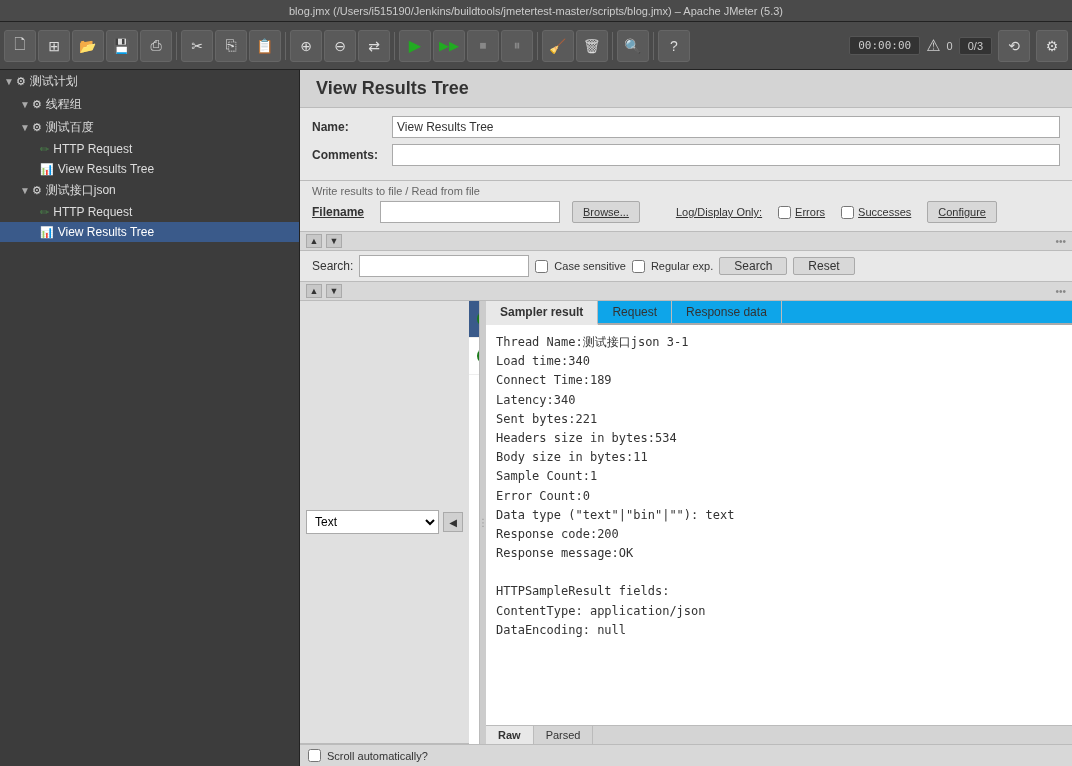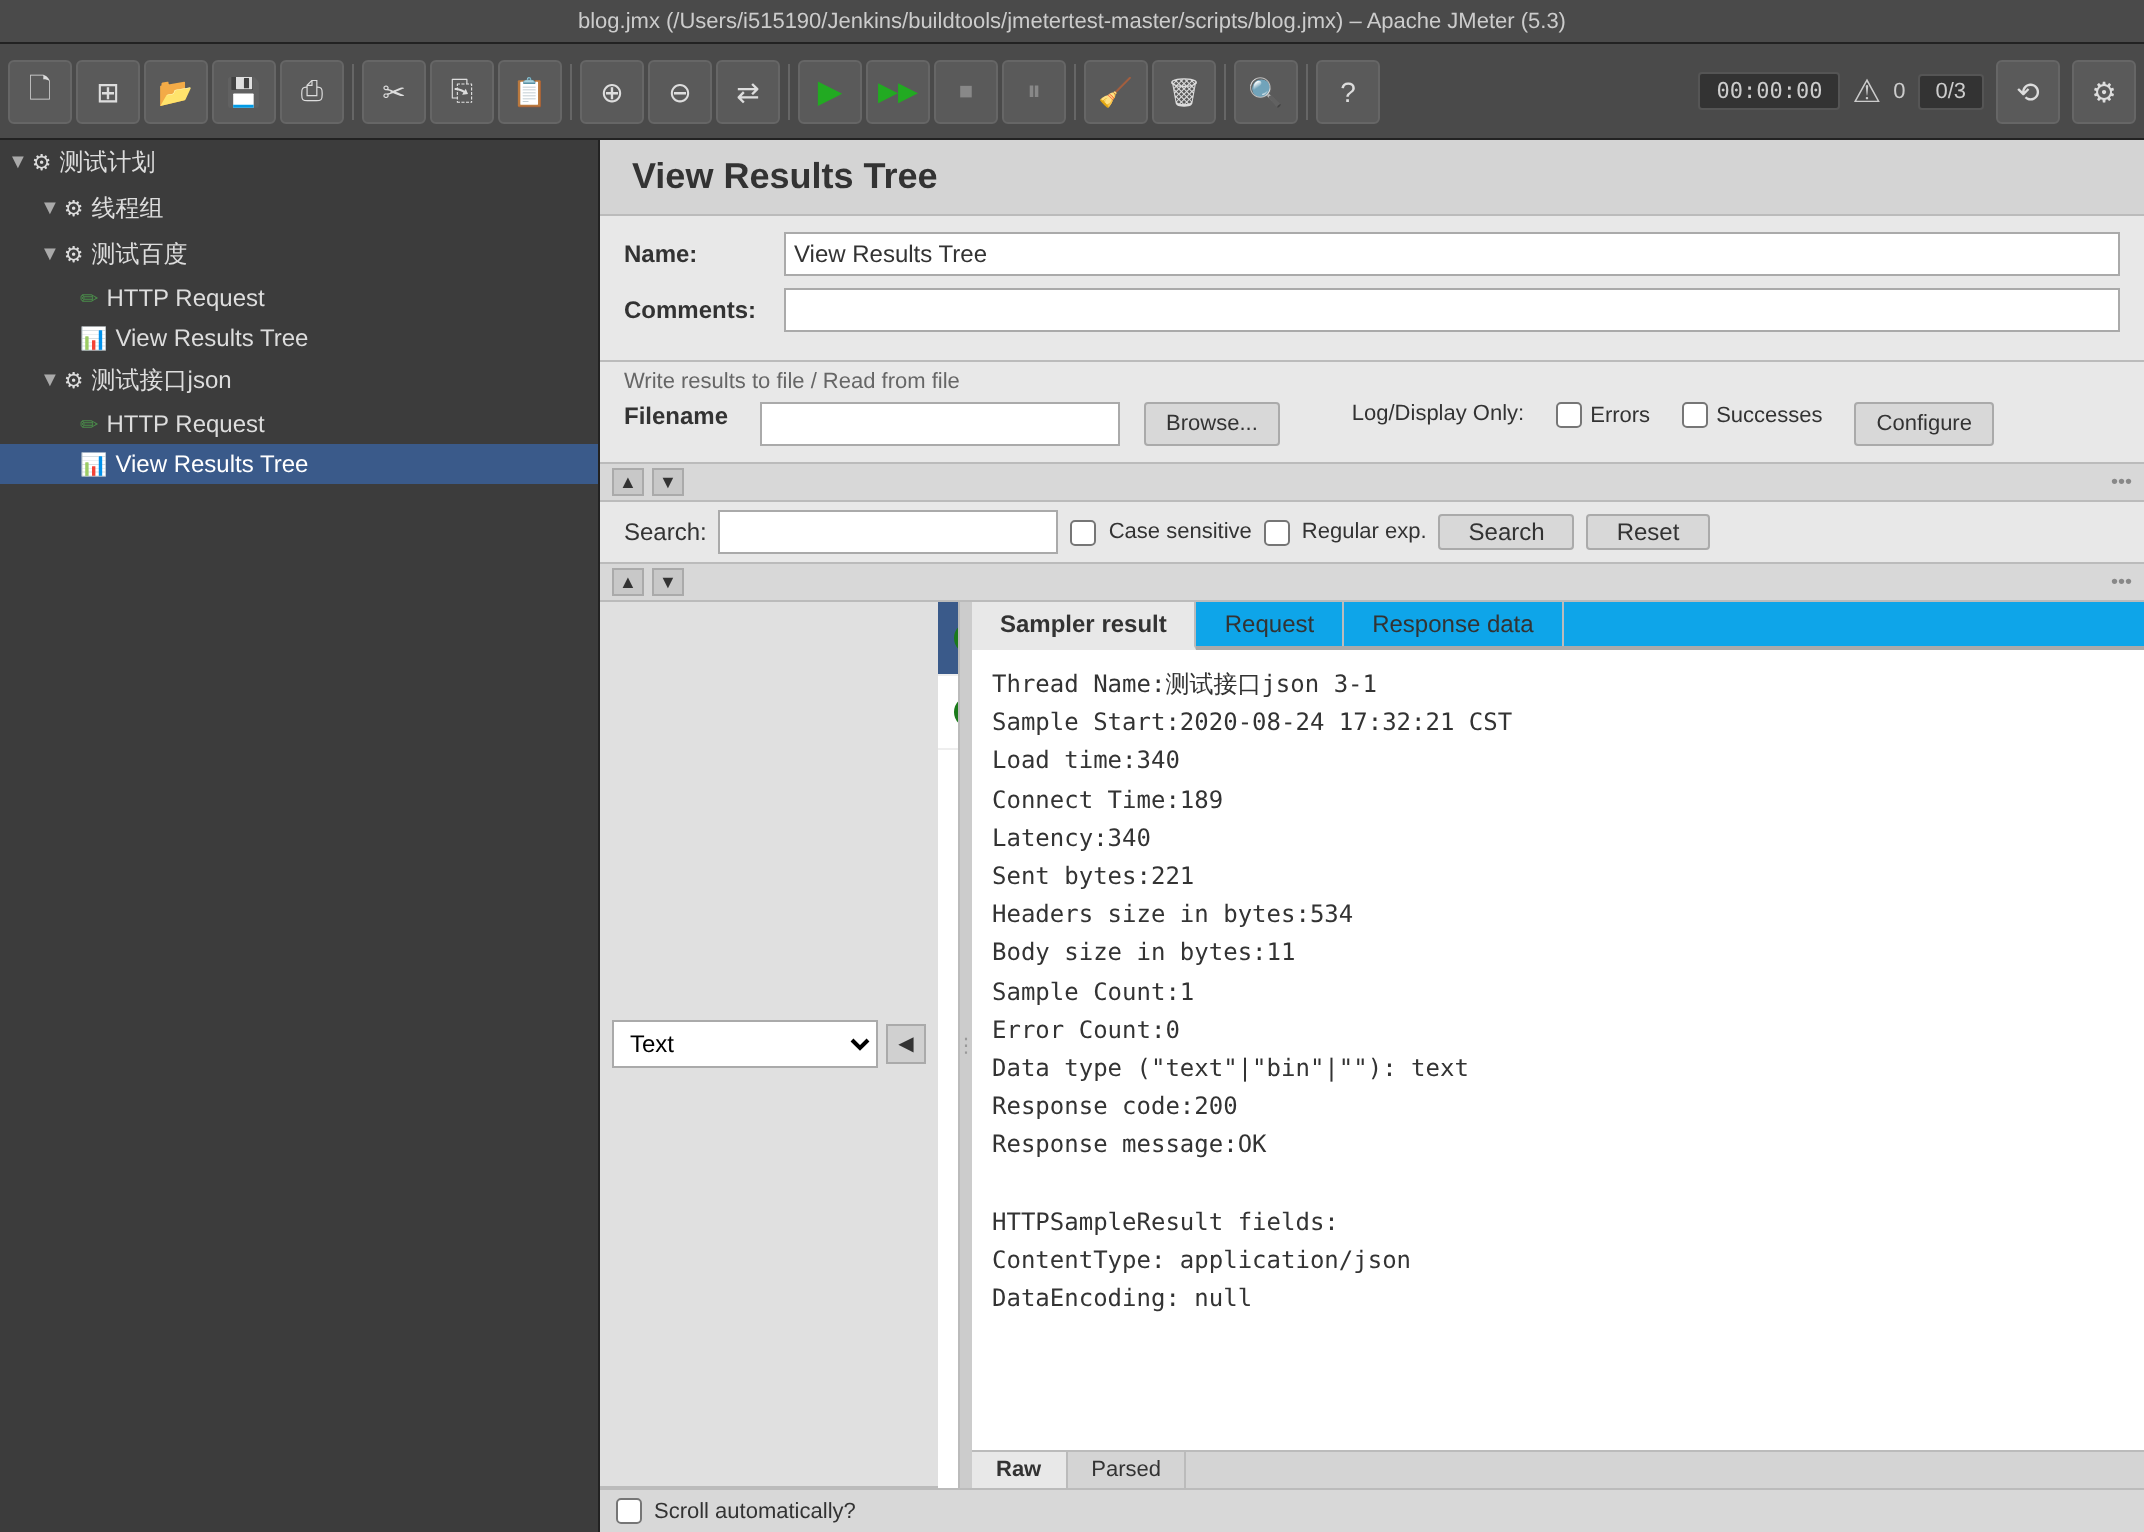--- a/index.html
+++ b/index.html
@@ -156,22 +156,23 @@
       padding: 4px 12px 8px 12px;
       border-bottom: 1px solid #bbb;
     }
     .file-section-title {
       font-size: 11px;
       color: #666;
       margin-bottom: 4px;
     }
     .file-row {
       display: flex;
-      align-items: flex-start;
+      align-items: center;
       gap: 12px;
+      text-decoration: underline;
     }
     .file-input {
       width: 180px;
       height: 22px;
       border: 1px solid #aaa;
       background: #fff;
       padding: 0 4px;
       font-size: 12px;
     }
     .btn-small {
@@ -597,21 +598,20 @@
       <div class="right-panel">
 
         <div class="tabs-row">
           <div class="tab active">Sampler result</div>
           <div class="tab">Request</div>
           <div class="tab">Response data</div>
         </div>
 
         <div class="result-content">
           <div>Thread Name:测试接口json 3-1</div>
-          <div>Sample Start:2020-08-24 17:32:21 CST</div>
           <div>Load time:340</div>
           <div>Connect Time:189</div>
           <div>Latency:340</div>
           <div>Sent bytes:221</div>
           <div>Headers size in bytes:534</div>
           <div>Body size in bytes:11</div>
           <div>Sample Count:1</div>
           <div>Error Count:0</div>
           <div>Data type ("text"|"bin"|""): text</div>
           <div>Response code:200</div>

